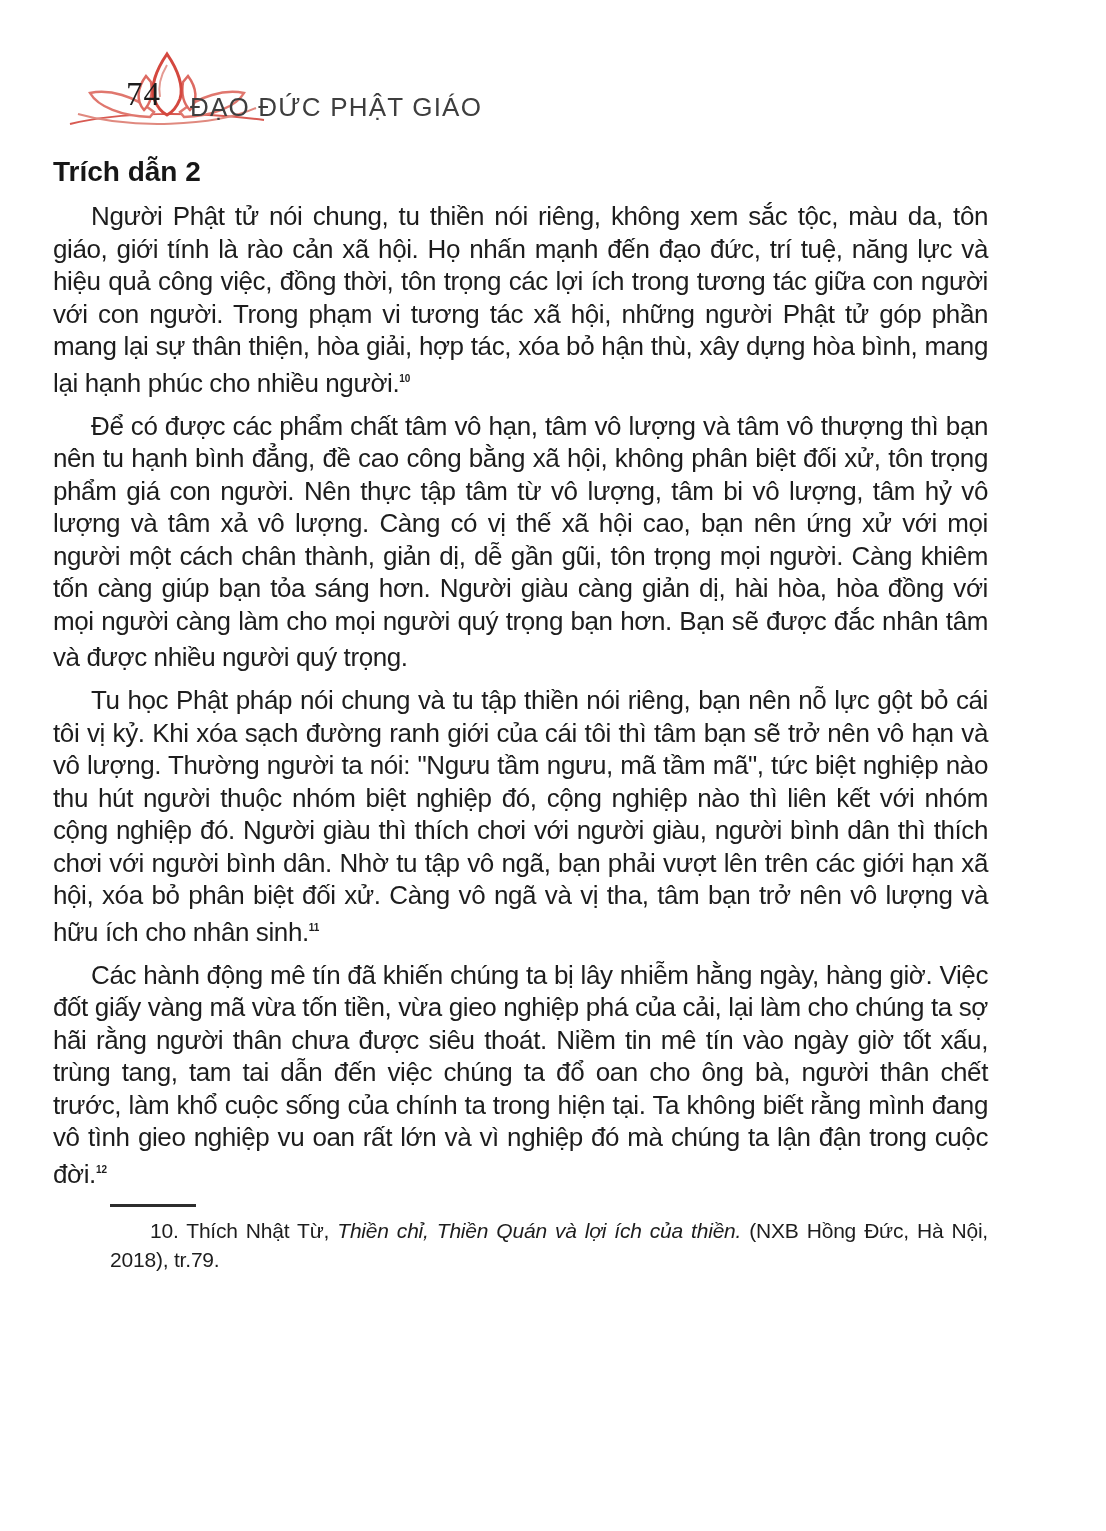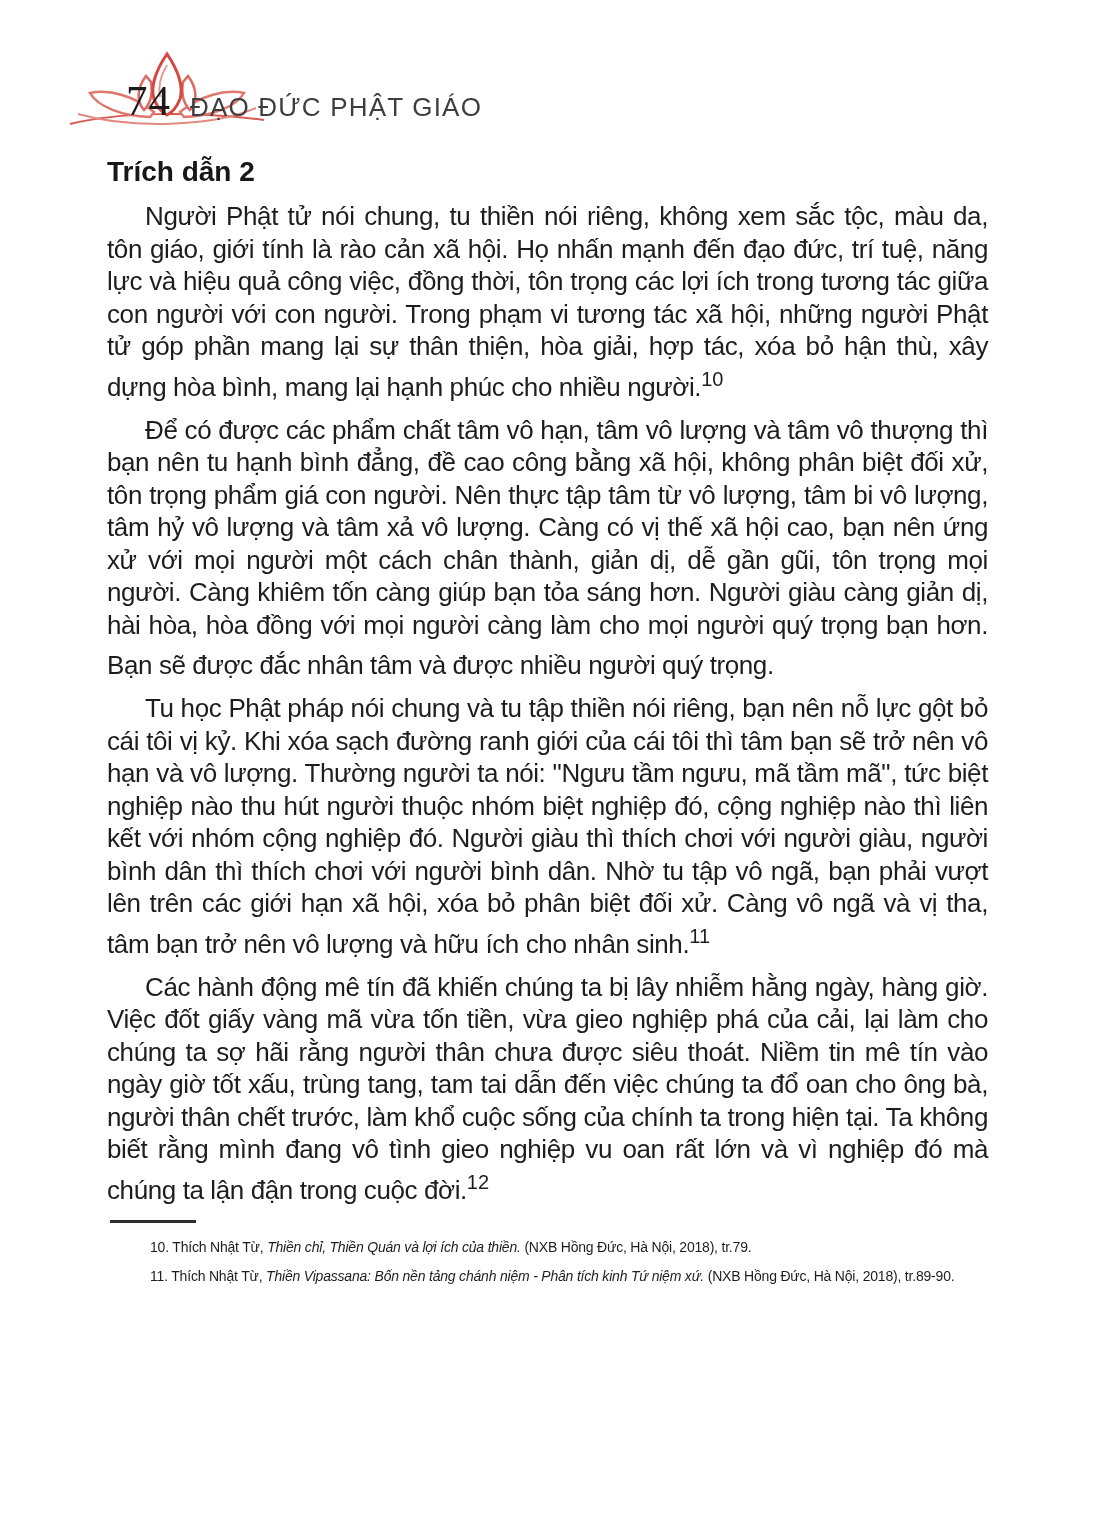--- a/index.html
+++ b/index.html
@@ -12,53 +12,53 @@
     font-family: "Liberation Sans", sans-serif;
   }
 
   
   .page-header { position: absolute; top: 0; left: 0; right: 0; height: 150px; }
   .lotus-wrap { position: absolute; left: 68px; top: 50px; width: 200px; height: 86px; }
   .lotus-wrap svg { position: absolute; left: 0; top: 0; }
   .page-num {
     position: absolute; left: 58px; top: 26px;
     font-family: "Liberation Serif", serif;
-    font-size: 43px; font-weight: 500; color: #1c1c1c;
+    font-size: 33px; font-weight: 500; color: #1c1c1c;
     letter-spacing: 1px;
   }
   .running-title {
     position: absolute; left: 174px; top: 76px;
     font-size: 26px; font-weight: 400; color: #3e3e3e;
     letter-spacing: 1.2px; margin: 16px;
   }
 
   
-  .content { padding: 152px 118px 0 107px; }
+  .content { padding: 152px 118px 0 53px; }
   .section-heading {
     font-size: 28px; font-weight: 700; color: #171717;
     margin: 20px 0 12px 0;
   }
   .content section:first-child .section-heading { margin-top: 4px; }
   .para {
     font-size: 26px; line-height: 32.5px;
     letter-spacing: -0.4px;
     text-align: justify; text-indent: 38px;
     color: #1d1d1d; margin: 0 0 11px 0;
   }
-  .fn-ref { font-size: 20px; letter-spacing: 0; }
+  .fn-ref { font-size: 10px; letter-spacing: 0; font-weight: bold; }
 
   
   .footnotes { margin: 14px 118px 0 110px; }
   .fn-rule {
     width: 86px; height: 0;
     border: none; border-top: 3px solid #2d2d2d;
     margin: 10px 0 10px 0;
   }
   .footnote {
-    font-size: 14px; line-height: 28.5px;
+    font-size: 21px; line-height: 28.5px;
     letter-spacing: -0.2px;
     text-align: justify; text-indent: 40px;
     color: #1d1d1d; margin: 0;
   }
   .footnote i { font-style: italic; }
 </style>
 </head>
 <body>
 
 <div class="page">
@@ -98,16 +98,15 @@
 
     <section>
       <p class="para"><span>Các hành động mê tín đã khiến chúng ta bị lây nhiễm hằng ngày, hàng giờ. Việc đốt giấy vàng mã vừa tốn tiền, vừa gieo nghiệp phá của cải, lại làm cho chúng ta sợ hãi rằng người thân chưa được siêu thoát. Niềm tin mê tín vào ngày giờ tốt xấu, trùng tang, tam tai dẫn đến việc chúng ta đổ oan cho ông bà, người thân chết trước, làm khổ cuộc sống của chính ta trong hiện tại. Ta không biết rằng mình đang vô tình gieo nghiệp vu oan rất lớn và vì nghiệp đó mà chúng ta lận đận trong cuộc đời.</span><sup class="fn-ref">12</sup></p>
     </section>
 
   </main>
 
   <footer class="footnotes">
     <div class="fn-rule"></div>
     <p class="footnote"><span>10. Thích Nhật Từ, </span><i>Thiền chỉ, Thiền Quán và lợi ích của thiền.</i><span> (NXB Hồng Đức, Hà Nội, 2018), tr.79.</span></p>
-    <p class="footnote"><span>11. Thích Nhật Từ, </span><i>Thiền Vipassana: Bốn nền tảng chánh niệm - Phân tích kinh Tứ niệm xứ.</i><span> (NXB Hồng Đức, Hà Nội, 2018), tr.89-90.</span></p>
   </footer>
 
 </div>
 
 </body></html>

